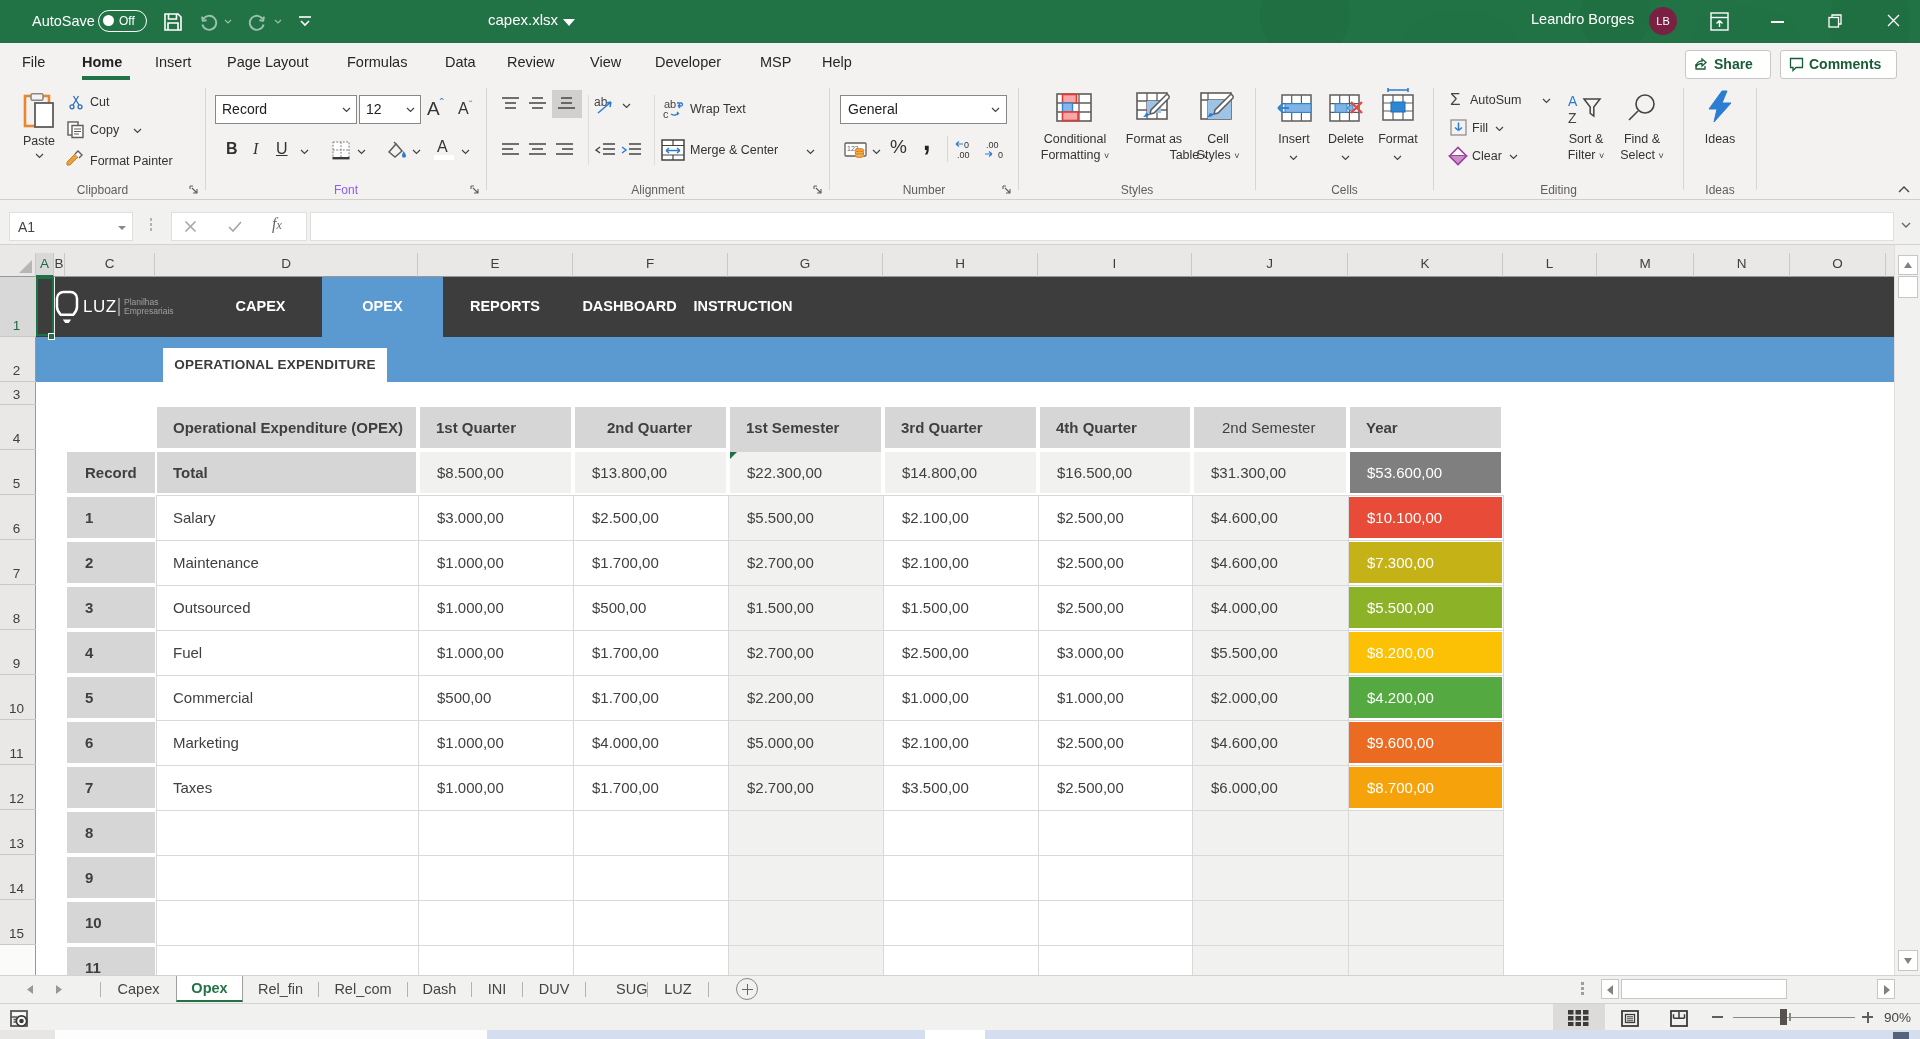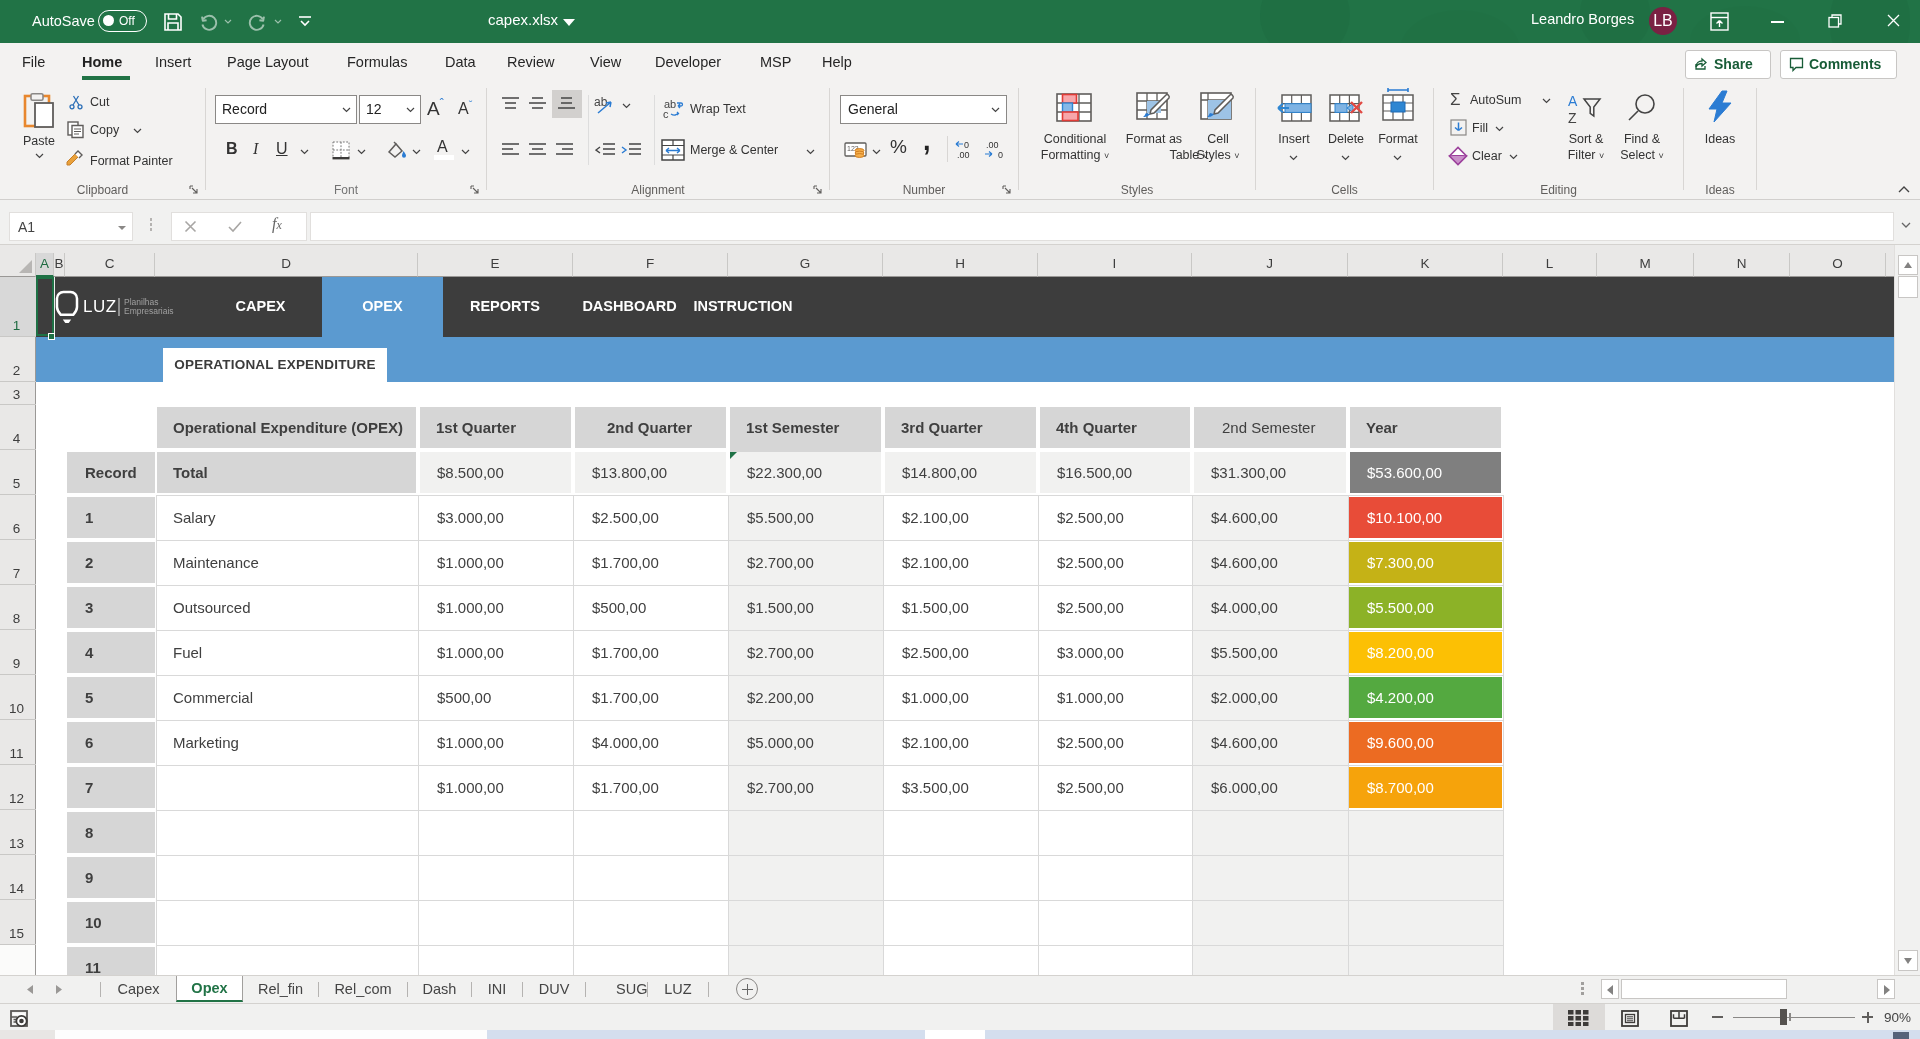--- a/index.html
+++ b/index.html
@@ -44,21 +44,21 @@
       <path d="M1 1l3 3 3-3" fill="none" stroke="#fff" stroke-width="1.2"></path>
     </svg>
   <svg class="ic" style="left:298px;top:16px" width="14" height="12" viewBox="0 0 14 12">
       <path d="M1 1h12" stroke="#fff" stroke-width="1.6"></path>
       <path d="M3 5l4 4 4-4" fill="none" stroke="#fff" stroke-width="1.6"></path>
     </svg>
   <div class="abs" style="left:488px;top:11px;color:#fff;font-size:15px">capex.xlsx</div>
   <div class="abs" style="left:563px;top:19px;width:0;height:0;border-left:6px solid transparent;border-right:6px solid transparent;border-top:7px solid #fff"></div>
 
   <div class="abs" style="left:1531px;top:11px;color:#fff;font-size:14.5px">Leandro Borges</div>
-  <div class="abs" style="left:1649px;top:7px;width:28px;height:28px;border-radius:50%;background:#7a2143;color:#fff;font-size:16px;text-align:center;line-height:28px">LB</div>
+  <div class="abs" style="left:1649px;top:7px;width:28px;height:28px;border-radius:50%;background:#7a2143;color:#fff;font-size:11px;text-align:center;line-height:28px">LB</div>
   <svg class="ic" style="left:1710px;top:12px" width="19" height="19" viewBox="0 0 19 19">
       <rect x="1" y="1" width="17" height="17" fill="none" stroke="#fff" stroke-width="1.4"></rect>
       <path d="M1 5.5h17" stroke="#fff" stroke-width="1.4"></path>
       <path d="M9.5 15V8.5m0 0l-3 3m3-3l3 3" fill="none" stroke="#fff" stroke-width="1.4"></path>
     </svg>
   <div class="abs" style="left:1771px;top:21px;width:13px;height:1.5px;background:#fff"></div>
   <svg class="ic" style="left:1828px;top:14px" width="14" height="14" viewBox="0 0 14 14">
       <rect x="1" y="3.5" width="9.5" height="9.5" fill="none" stroke="#fff" stroke-width="1.3"></rect>
       <path d="M4 3.5V1h9v9h-2.5" fill="none" stroke="#fff" stroke-width="1.3"></path>
     </svg>
@@ -100,21 +100,21 @@
 <div class="abs" style="left:0;top:84px;width:1920px;height:116px;background:#f3f2f1;border-bottom:1px solid #d1cfcd;box-sizing:border-box;font-size:12.5px;color:#333">
   <div class="abs" style="left:205px;top:4px;width:1px;height:102px;background:#d8d6d4"></div>
   <div class="abs" style="left:486px;top:4px;width:1px;height:102px;background:#d8d6d4"></div>
   <div class="abs" style="left:829px;top:4px;width:1px;height:102px;background:#d8d6d4"></div>
   <div class="abs" style="left:1018px;top:4px;width:1px;height:102px;background:#d8d6d4"></div>
   <div class="abs" style="left:1255px;top:4px;width:1px;height:102px;background:#d8d6d4"></div>
   <div class="abs" style="left:1433px;top:4px;width:1px;height:102px;background:#d8d6d4"></div>
   <div class="abs" style="left:1683px;top:4px;width:1px;height:102px;background:#d8d6d4"></div>
   <div class="abs" style="left:1756px;top:4px;width:1px;height:102px;background:#d8d6d4"></div>
   <div class="abs" style="left:0px;top:99px;width:205px;text-align:center;color:#605e5c;font-size:12px">Clipboard</div>
-  <div class="abs" style="left:206px;top:99px;width:280px;text-align:center;color:#737373;font-size:12px">Font</div>
+  <div class="abs" style="left:206px;top:99px;width:280px;text-align:center;color:#8b5cf6;font-size:12px">Font</div>
   <div class="abs" style="left:487px;top:99px;width:342px;text-align:center;color:#605e5c;font-size:12px">Alignment</div>
   <div class="abs" style="left:830px;top:99px;width:188px;text-align:center;color:#605e5c;font-size:12px">Number</div>
   <div class="abs" style="left:1019px;top:99px;width:236px;text-align:center;color:#605e5c;font-size:12px">Styles</div>
   <div class="abs" style="left:1256px;top:99px;width:177px;text-align:center;color:#605e5c;font-size:12px">Cells</div>
   <div class="abs" style="left:1434px;top:99px;width:249px;text-align:center;color:#605e5c;font-size:12px">Editing</div>
   <div class="abs" style="left:1684px;top:99px;width:72px;text-align:center;color:#605e5c;font-size:12px">Ideas</div>
   <svg class="ic" style="left:189px;top:101px" width="10" height="10" viewBox="0 0 10 10">
       <path d="M1 1v3M1 1h3M3 3l5 5M8 4v4H4" fill="none" stroke="#605e5c" stroke-width="1.1"></path>
     </svg>
   <svg class="ic" style="left:470px;top:101px" width="10" height="10" viewBox="0 0 10 10">
@@ -595,20 +595,21 @@
 <div class="abs" style="left:31px;top:445px;width:88px;height:41px;background:#d6d6d6;line-height:41px;padding-left:18px;box-sizing:border-box;font-weight:700;color:#3f3f3f">6</div>
 <div class="abs" style="left:121px;top:443px;width:259px;height:45px;line-height:45px;padding-left:16px;box-sizing:border-box">Marketing</div>
 <div class="abs" style="left:384px;top:443px;width:151px;height:45px;line-height:45px;padding-left:17px;box-sizing:border-box">$1.000,00</div>
 <div class="abs" style="left:539px;top:443px;width:151px;height:45px;line-height:45px;padding-left:17px;box-sizing:border-box">$4.000,00</div>
 <div class="abs" style="left:694px;top:443px;width:151px;height:45px;line-height:45px;padding-left:17px;box-sizing:border-box">$5.000,00</div>
 <div class="abs" style="left:849px;top:443px;width:151px;height:45px;line-height:45px;padding-left:17px;box-sizing:border-box">$2.100,00</div>
 <div class="abs" style="left:1004px;top:443px;width:150px;height:45px;line-height:45px;padding-left:17px;box-sizing:border-box">$2.500,00</div>
 <div class="abs" style="left:1158px;top:443px;width:152px;height:45px;line-height:45px;padding-left:17px;box-sizing:border-box">$4.600,00</div>
 <div class="abs" style="left:1313px;top:445px;width:153px;height:41px;background:#ec6b22;line-height:41px;padding-left:18px;box-sizing:border-box;color:#fff">$9.600,00</div>
 <div class="abs" style="left:31px;top:490px;width:88px;height:41px;background:#d6d6d6;line-height:41px;padding-left:18px;box-sizing:border-box;font-weight:700;color:#3f3f3f">7</div>
+<div class="abs" style="left:121px;top:488px;width:259px;height:45px;line-height:45px;padding-left:16px;box-sizing:border-box">Taxes</div>
 <div class="abs" style="left:384px;top:488px;width:151px;height:45px;line-height:45px;padding-left:17px;box-sizing:border-box">$1.000,00</div>
 <div class="abs" style="left:539px;top:488px;width:151px;height:45px;line-height:45px;padding-left:17px;box-sizing:border-box">$1.700,00</div>
 <div class="abs" style="left:694px;top:488px;width:151px;height:45px;line-height:45px;padding-left:17px;box-sizing:border-box">$2.700,00</div>
 <div class="abs" style="left:849px;top:488px;width:151px;height:45px;line-height:45px;padding-left:17px;box-sizing:border-box">$3.500,00</div>
 <div class="abs" style="left:1004px;top:488px;width:150px;height:45px;line-height:45px;padding-left:17px;box-sizing:border-box">$2.500,00</div>
 <div class="abs" style="left:1158px;top:488px;width:152px;height:45px;line-height:45px;padding-left:17px;box-sizing:border-box">$6.000,00</div>
 <div class="abs" style="left:1313px;top:490px;width:153px;height:41px;background:#f6a30b;line-height:41px;padding-left:18px;box-sizing:border-box;color:#fff">$8.700,00</div>
 <div class="abs" style="left:31px;top:535px;width:88px;height:41px;background:#d6d6d6;line-height:41px;padding-left:18px;box-sizing:border-box;font-weight:700;color:#3f3f3f">8</div>
 <div class="abs" style="left:31px;top:580px;width:88px;height:41px;background:#d6d6d6;line-height:41px;padding-left:18px;box-sizing:border-box;font-weight:700;color:#3f3f3f">9</div>
 <div class="abs" style="left:31px;top:625px;width:88px;height:41px;background:#d6d6d6;line-height:41px;padding-left:18px;box-sizing:border-box;font-weight:700;color:#3f3f3f">10</div>

